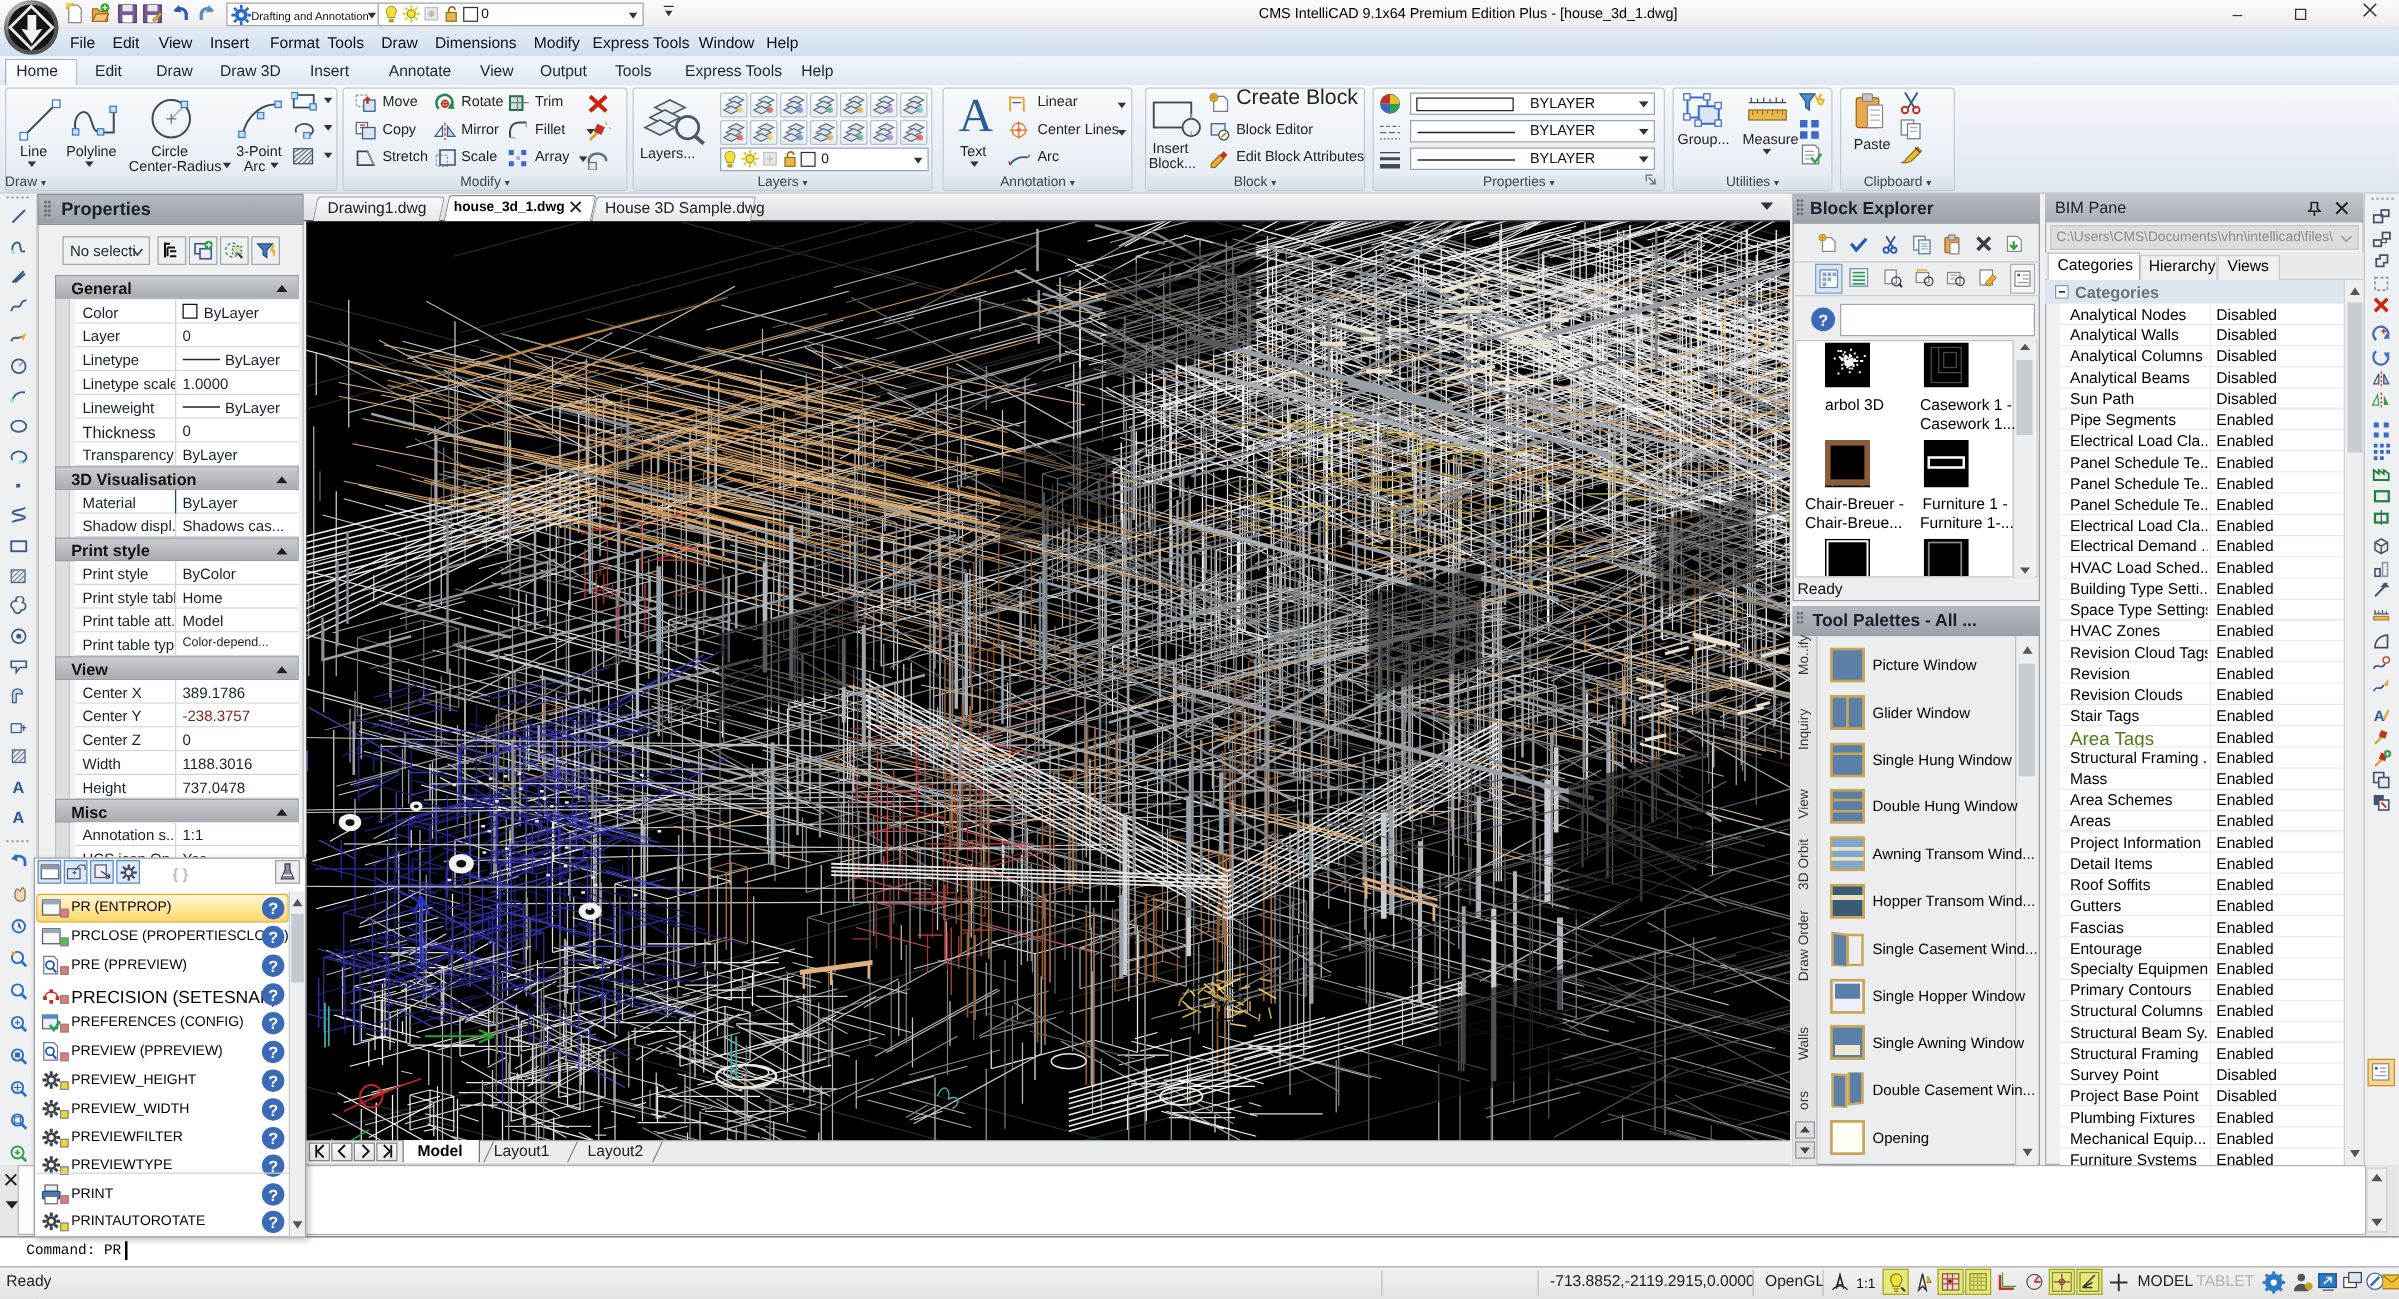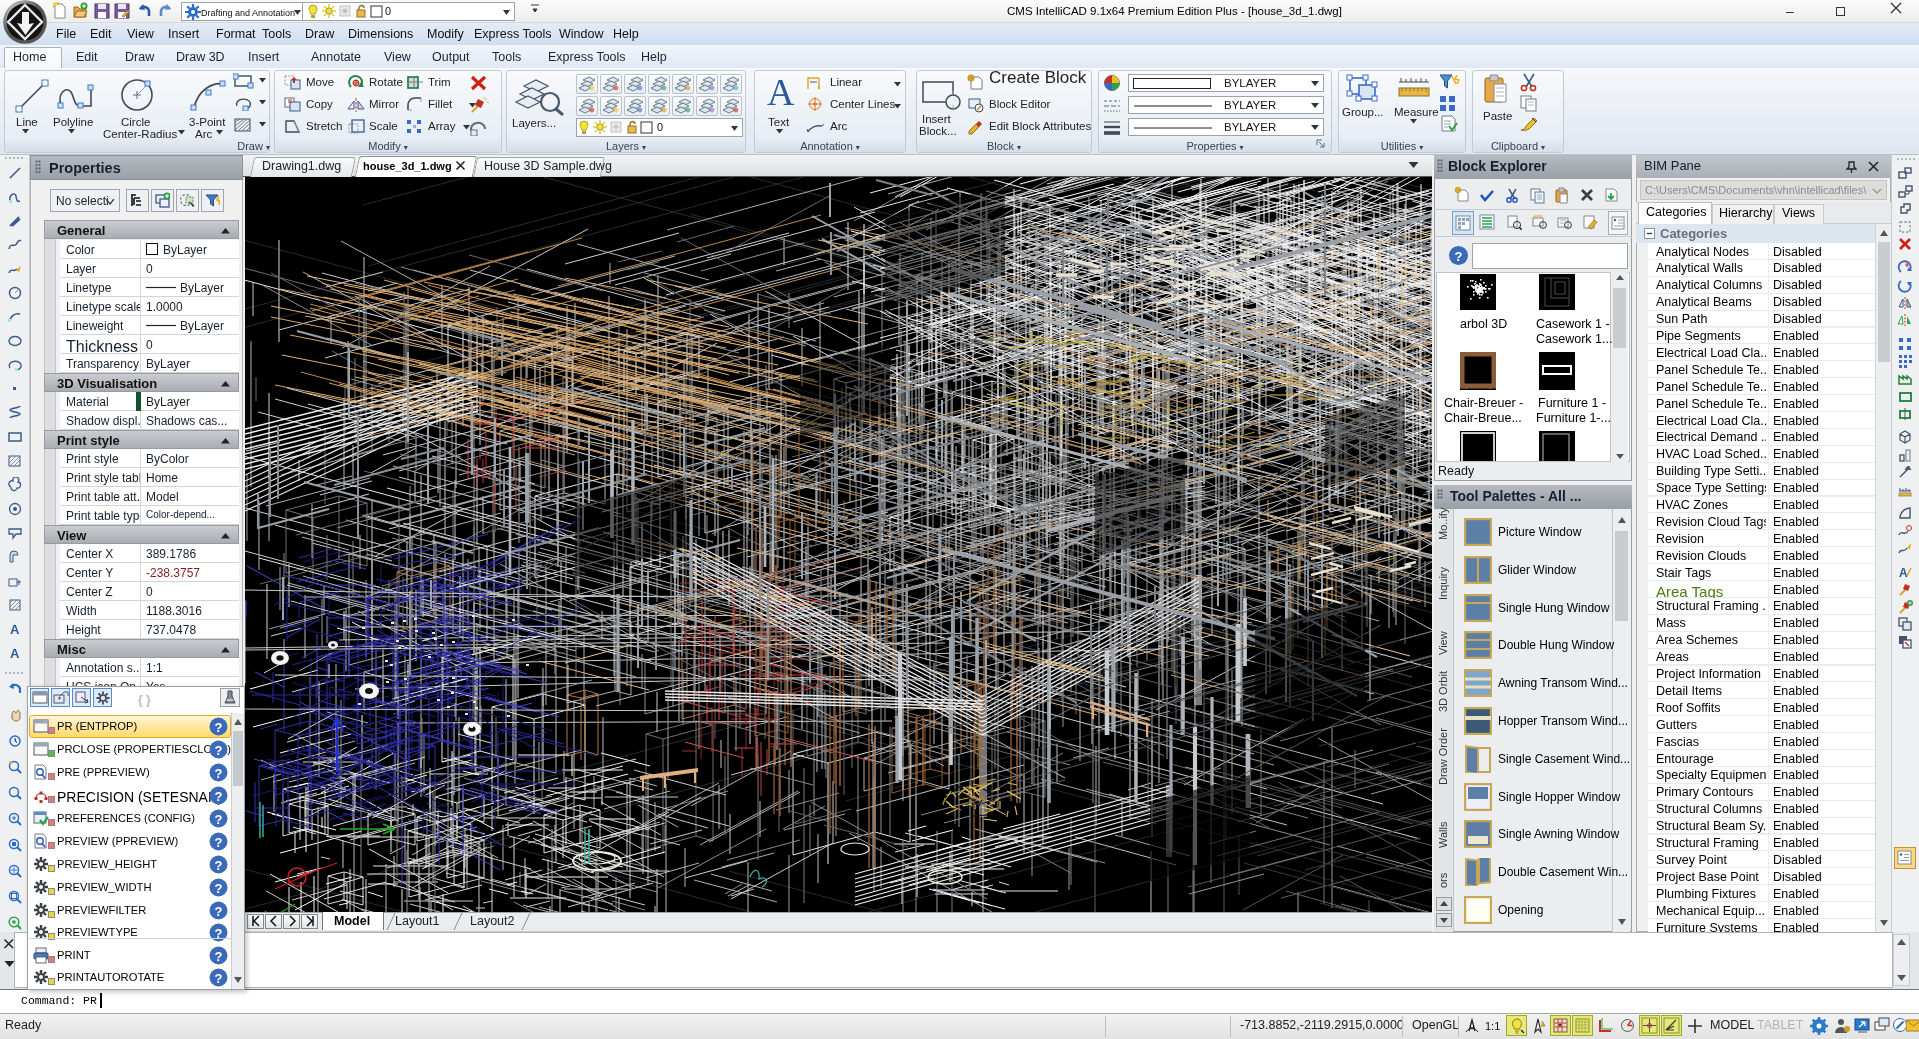--- a/index.html
+++ b/index.html
@@ -116,21 +116,21 @@
 <div class="ab" style="left:311px;top:50px;white-space:nowrap;font-size:12.5px;color:#1a2430">Annotate</div>
 <div class="ab" style="left:384px;top:50px;white-space:nowrap;font-size:12.5px;color:#1a2430">View</div>
 <div class="ab" style="left:432px;top:50px;white-space:nowrap;font-size:12.5px;color:#1a2430">Output</div>
 <div class="ab" style="left:492px;top:50px;white-space:nowrap;font-size:12.5px;color:#1a2430">Tools</div>
 <div class="ab" style="left:548px;top:50px;white-space:nowrap;font-size:12.5px;color:#1a2430">Express Tools</div>
 <div class="ab" style="left:641px;top:50px;white-space:nowrap;font-size:12.5px;color:#1a2430">Help</div>
 <div class="ab" style="left:0px;top:68px;width:1919px;height:87px;background:linear-gradient(#f6f8fb,#dee6f0);border-bottom:1px solid #b8c0ca"></div>
 <div class="ab" style="left:4px;top:70px;width:266px;height:83px;background:linear-gradient(#f8fafc,#e4ebf3);border:1px solid #c2cad4;border-radius:3px"></div>
 <div class="ab" style="left:5px;top:139px;width:264px;height:13px;background:linear-gradient(#e6ebf1,#d6deea)"></div>
 <div class="ab" style="left:4px;top:140px;white-space:nowrap;">
-    <div style="width:266px;text-align:right;font-size:11px;color:#3a4450">Draw <span style="font-size:8px">▾</span></div>
+    <div style="width:266px;text-align:left;font-size:11px;color:#3a4450">Draw <span style="font-size:8px">▾</span></div>
   </div>
 <div class="ab" style="left:12px;top:76px;width:40px;height:40px;">
     <svg width="40" height="40">
       <path d="M7 33 L33 7" stroke="#404a55" stroke-width="1.6"></path>
       <rect x="4" y="30" width="6" height="6" fill="#fff" stroke="#3a7ac8"></rect>
       <rect x="30" y="4" width="6" height="6" fill="#fff" stroke="#3a7ac8"></rect>
     </svg>
   </div>
 <div class="ab" style="left:16px;top:116px;white-space:nowrap;font-size:11.5px;color:#222">Line</div>
 <div class="ab" style="left:22px;top:129px;white-space:nowrap;">
@@ -1050,40 +1050,40 @@
 <div class="ab" style="left:146px;top:324px;white-space:nowrap;">
     <svg width="30" height="3">
       <path d="M0 1.5 h30" stroke="#222" stroke-width="1.2"></path>
     </svg>
   </div>
 <div class="ab" style="left:180px;top:316px;width:59px;height:19px;overflow:hidden">
     <div class="ab" style="left:0px;top:3px;white-space:nowrap;font-size:12px;color:#16202e">ByLayer</div>
   </div>
 <div class="ab" style="left:60px;top:335px;width:179px;height:19px;background:#fff;border-bottom:1px solid #d4d4d4"></div>
 <div class="ab" style="left:60px;top:335px;width:81px;height:19px;border-right:1px solid #d4d4d4;overflow:hidden">
-    <div class="ab" style="left:6px;top:3px;white-space:nowrap;font-size:16px;color:#16202e">Thickness</div>
+    <div class="ab" style="left:6px;top:3px;white-space:nowrap;font-size:13px;color:#16202e">Thickness</div>
   </div>
 <div class="ab" style="left:146px;top:335px;width:93px;height:19px;overflow:hidden">
     <div class="ab" style="left:0px;top:3px;white-space:nowrap;font-size:12px;color:#16202e">0</div>
   </div>
 <div class="ab" style="left:60px;top:354px;width:179px;height:19px;background:#fff;border-bottom:1px solid #d4d4d4"></div>
 <div class="ab" style="left:60px;top:354px;width:81px;height:19px;border-right:1px solid #d4d4d4;overflow:hidden">
     <div class="ab" style="left:6px;top:3px;white-space:nowrap;font-size:12px;color:#16202e">Transparency</div>
   </div>
 <div class="ab" style="left:146px;top:354px;width:93px;height:19px;overflow:hidden">
     <div class="ab" style="left:0px;top:3px;white-space:nowrap;font-size:12px;color:#16202e">ByLayer</div>
   </div>
 <div class="ab" style="left:44px;top:373px;width:195px;height:19px;background:linear-gradient(#c9ccd0,#a9adb2);border:1px solid #989ca2">
     <div class="ab" style="left:12px;top:2px;white-space:nowrap;font-size:13px;font-weight:bold;color:#111">3D Visualisation</div>
     <svg width="9" height="6" style="position:absolute;right:8px;top:7px">
       <path d="M4.5 0 L9 5.5 H0 z" fill="#222"></path>
     </svg>
   </div>
 <div class="ab" style="left:60px;top:392px;width:179px;height:19px;background:#fff;border-bottom:1px solid #d4d4d4"></div>
-<div class="ab" style="left:60px;top:392px;width:81px;height:19px;border-right:5px solid #14532d;overflow:hidden">
+<div class="ab" style="left:60px;top:392px;width:81px;height:19px;border-right:1px solid #14532d;overflow:hidden">
     <div class="ab" style="left:6px;top:3px;white-space:nowrap;font-size:12px;color:#16202e">Material</div>
   </div>
 <div class="ab" style="left:146px;top:392px;width:93px;height:19px;overflow:hidden">
     <div class="ab" style="left:0px;top:3px;white-space:nowrap;font-size:12px;color:#16202e">ByLayer</div>
   </div>
 <div class="ab" style="left:60px;top:411px;width:179px;height:19px;background:#fff;border-bottom:1px solid #d4d4d4"></div>
 <div class="ab" style="left:60px;top:411px;width:81px;height:19px;border-right:1px solid #d4d4d4;overflow:hidden">
     <div class="ab" style="left:6px;top:3px;white-space:nowrap;font-size:12px;color:#16202e">Shadow displ...</div>
   </div>
 <div class="ab" style="left:146px;top:411px;width:93px;height:19px;overflow:hidden">

